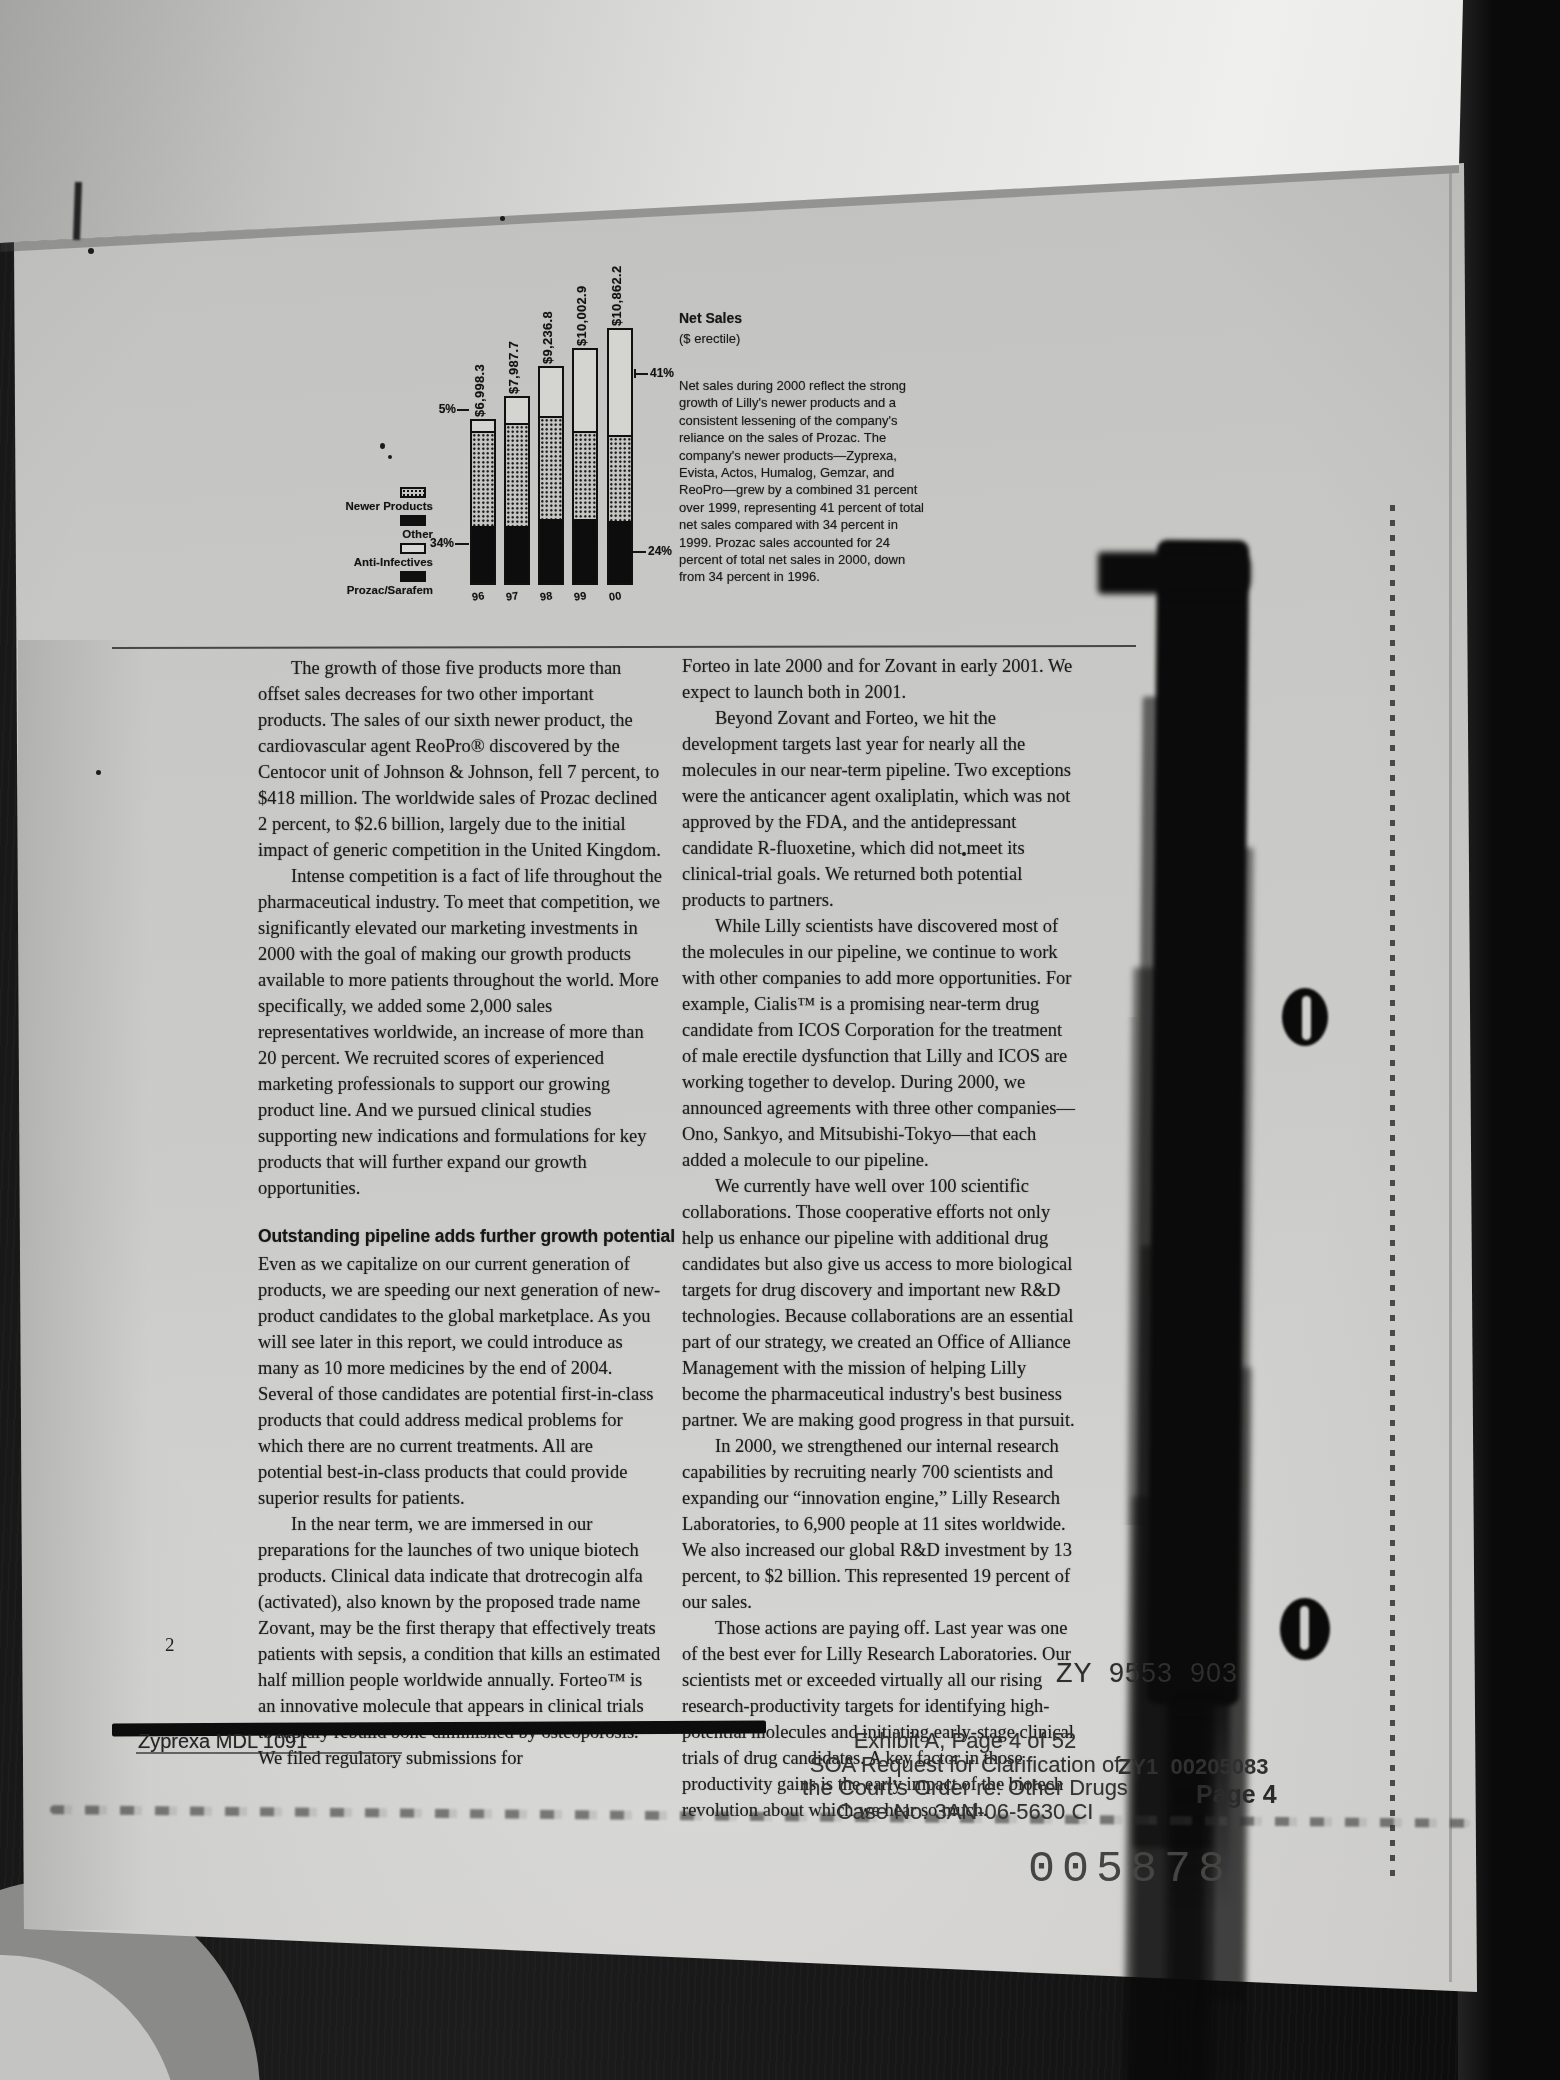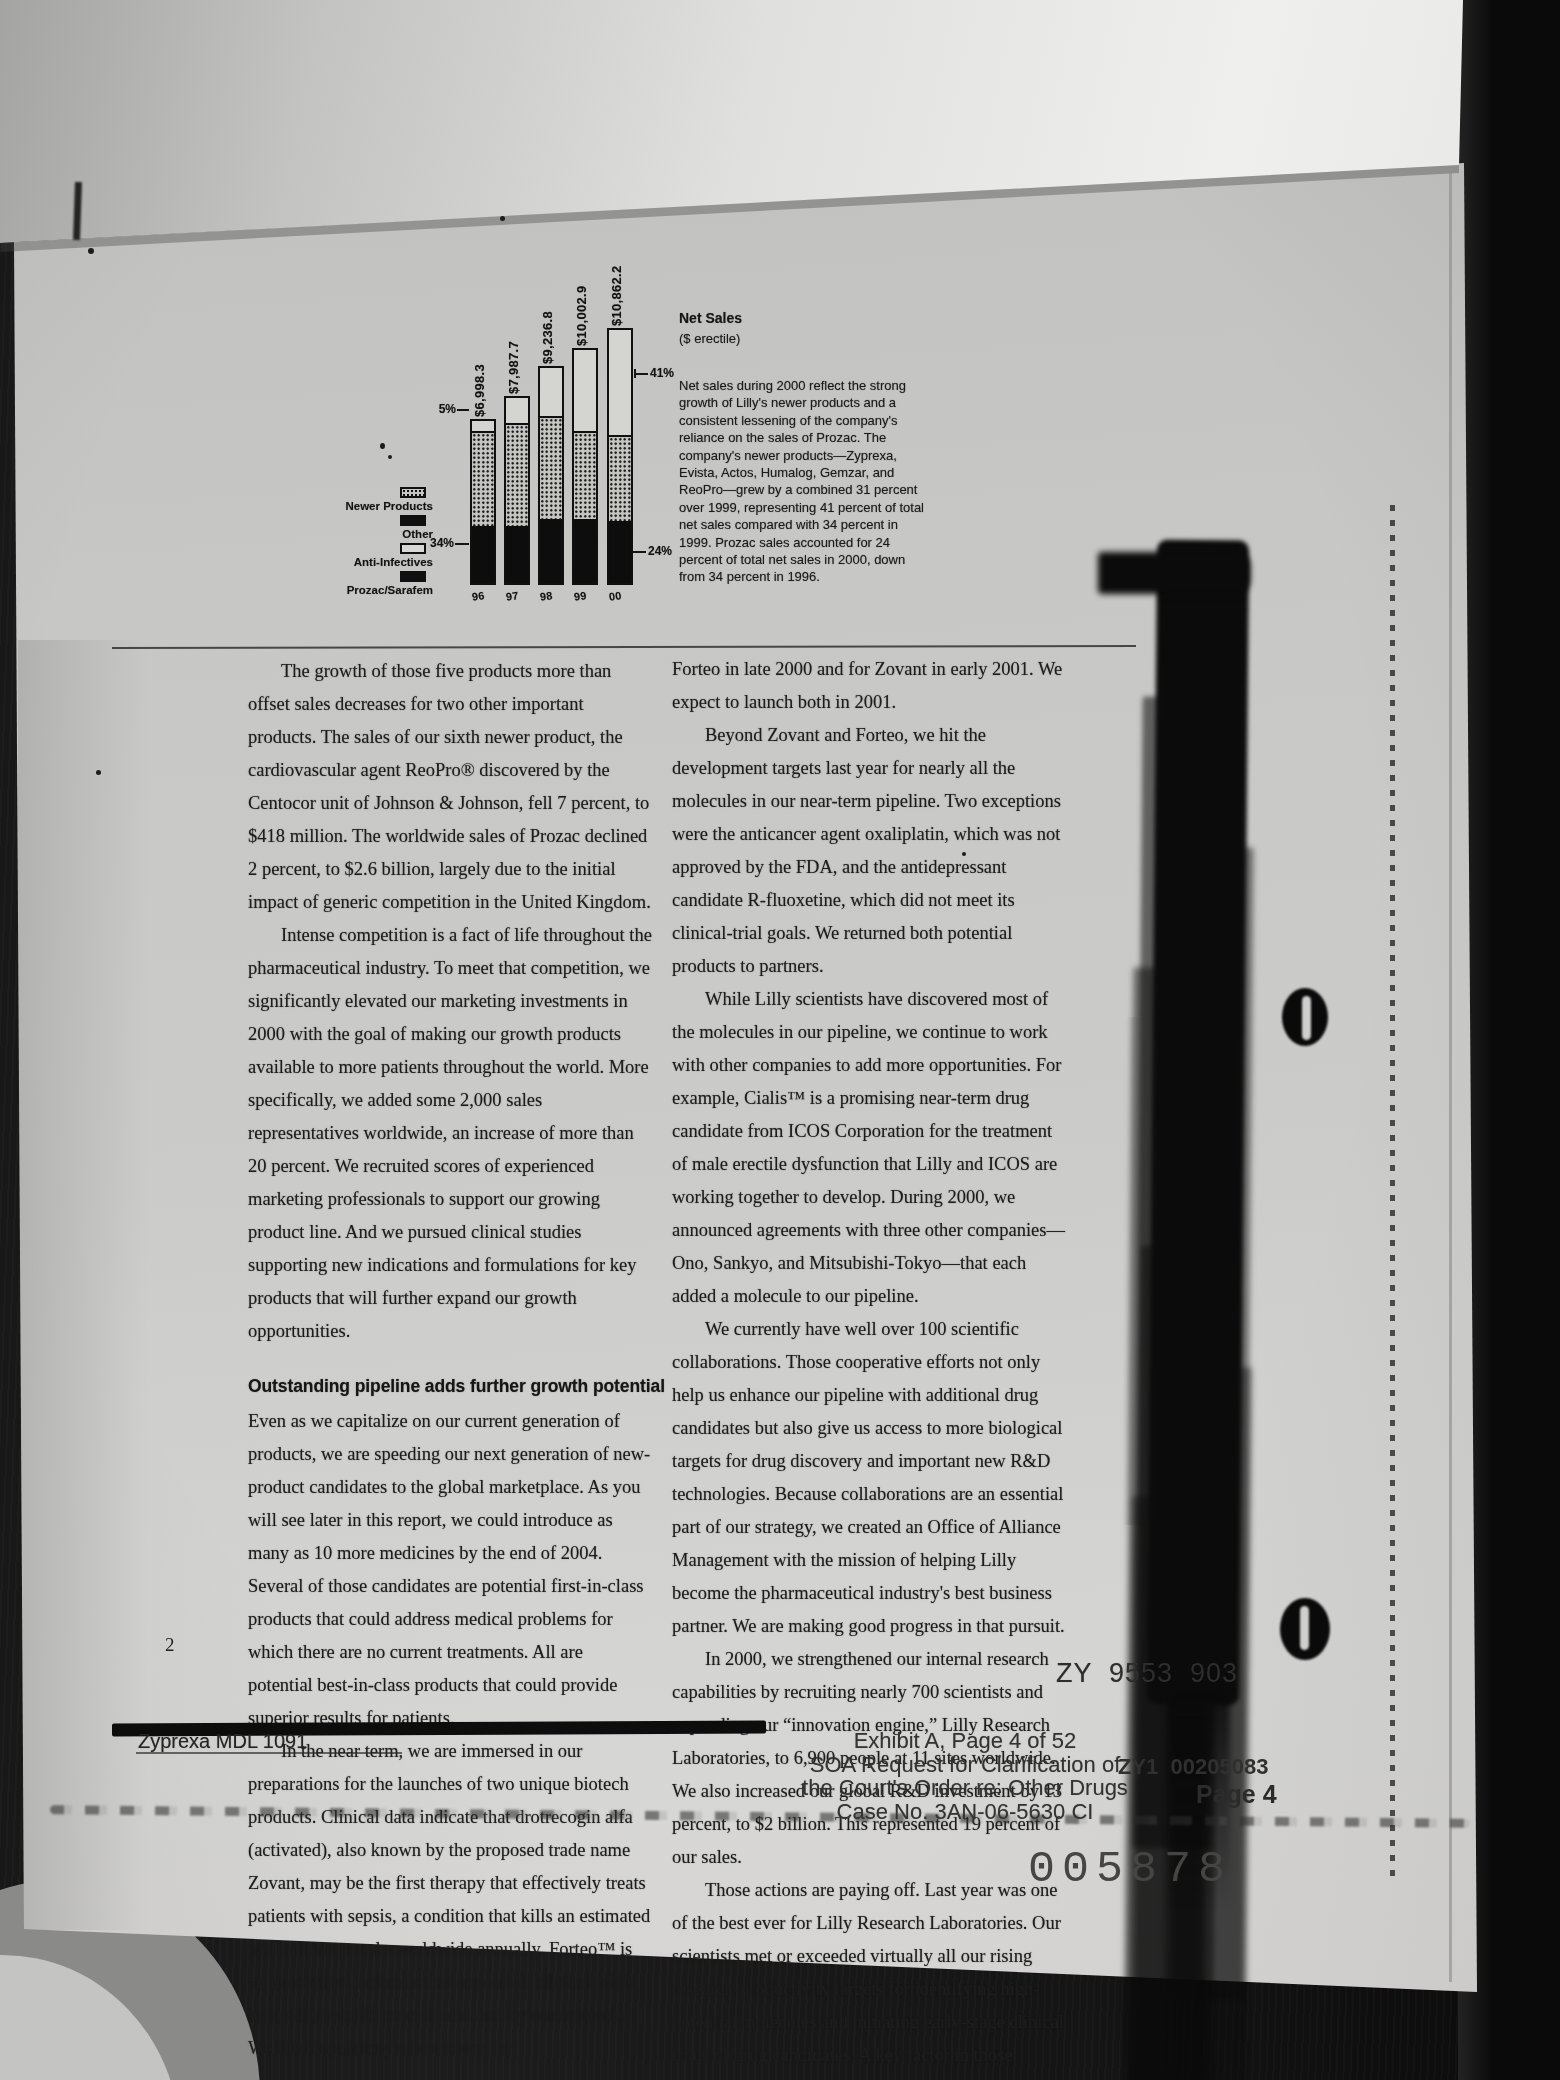--- a/index.html
+++ b/index.html
@@ -41,21 +41,21 @@
   .tick{position:absolute;background:#151515;}
   .lgd-sw{position:absolute;width:26px;height:11px;border:2px solid #101010;box-sizing:border-box;}
   .lgd-sw.black{background:#101010;}
   .lgd-sw.white{background:#d8d8d4;}
   .lgd-sw.stipple{background-color:#c6c6c2;background-image:radial-gradient(rgba(8,8,8,.95) 1px,rgba(8,8,8,0) 1.3px);background-size:4px 4px;}
   .lgd-lb{position:absolute;width:140px;text-align:right;font:700 11.5px "Liberation Sans",sans-serif;color:#141414;text-shadow:0 0 1px rgba(0,0,0,.3);}
   .cap-title{position:absolute;left:679px;top:310px;font:700 14px "Liberation Sans",sans-serif;color:#161616;text-shadow:0 0 1px rgba(0,0,0,.4);}
   .cap-sub{position:absolute;left:679px;top:331px;font:400 13px "Liberation Sans",sans-serif;color:#1c1c1c;text-shadow:0 0 1px rgba(0,0,0,.4);}
   .cap-body{position:absolute;left:679px;top:377px;width:250px;font:400 13px/17.4px "Liberation Sans",sans-serif;color:#1c1c1c;text-shadow:0 0 1.1px rgba(10,10,10,.45);}
   
-  .serifcol{position:absolute;font-family:"Liberation Serif",serif;font-size:18.5px;line-height:33px;color:#1d1d1d;text-shadow:0 0 1.2px rgba(25,25,25,.5);}
+  .serifcol{position:absolute;font-family:"Liberation Serif",serif;font-size:18.5px;line-height:26px;color:#1d1d1d;text-shadow:0 0 1.2px rgba(25,25,25,.5);margin-left:10px;}
   .serifcol p{margin:0;text-indent:33px;}
   .serifcol p.noindent{text-indent:0;}
   .colhead{font-family:"Liberation Sans",sans-serif;font-weight:700;font-size:17.5px;margin:22px 0 2px;white-space:nowrap;letter-spacing:-.1px;color:#161616;}
   .col-left{left:248px;top:655px;width:404px;}
   .col-right{left:672px;top:653px;width:394px;}
   .pgnum{left:165px;top:1634px;font:400 19px "Liberation Serif",serif;color:#222;}
   
   .stamp-mdl{left:138px;top:1730px;font:400 20px "Liberation Sans",sans-serif;color:#252525;text-shadow:0 0 1px rgba(0,0,0,.35);}
   .stamp-plaintiff{left:115px;top:1756px;font:400 31px "Liberation Sans",sans-serif;color:#272727;letter-spacing:.5px;text-shadow:0 0 1px rgba(0,0,0,.3);}
   .exhibit{left:800px;top:1729px;width:330px;text-align:center;font:400 22px/23.5px "Liberation Sans",sans-serif;color:#333;text-shadow:0 0 1px rgba(0,0,0,.25);}

